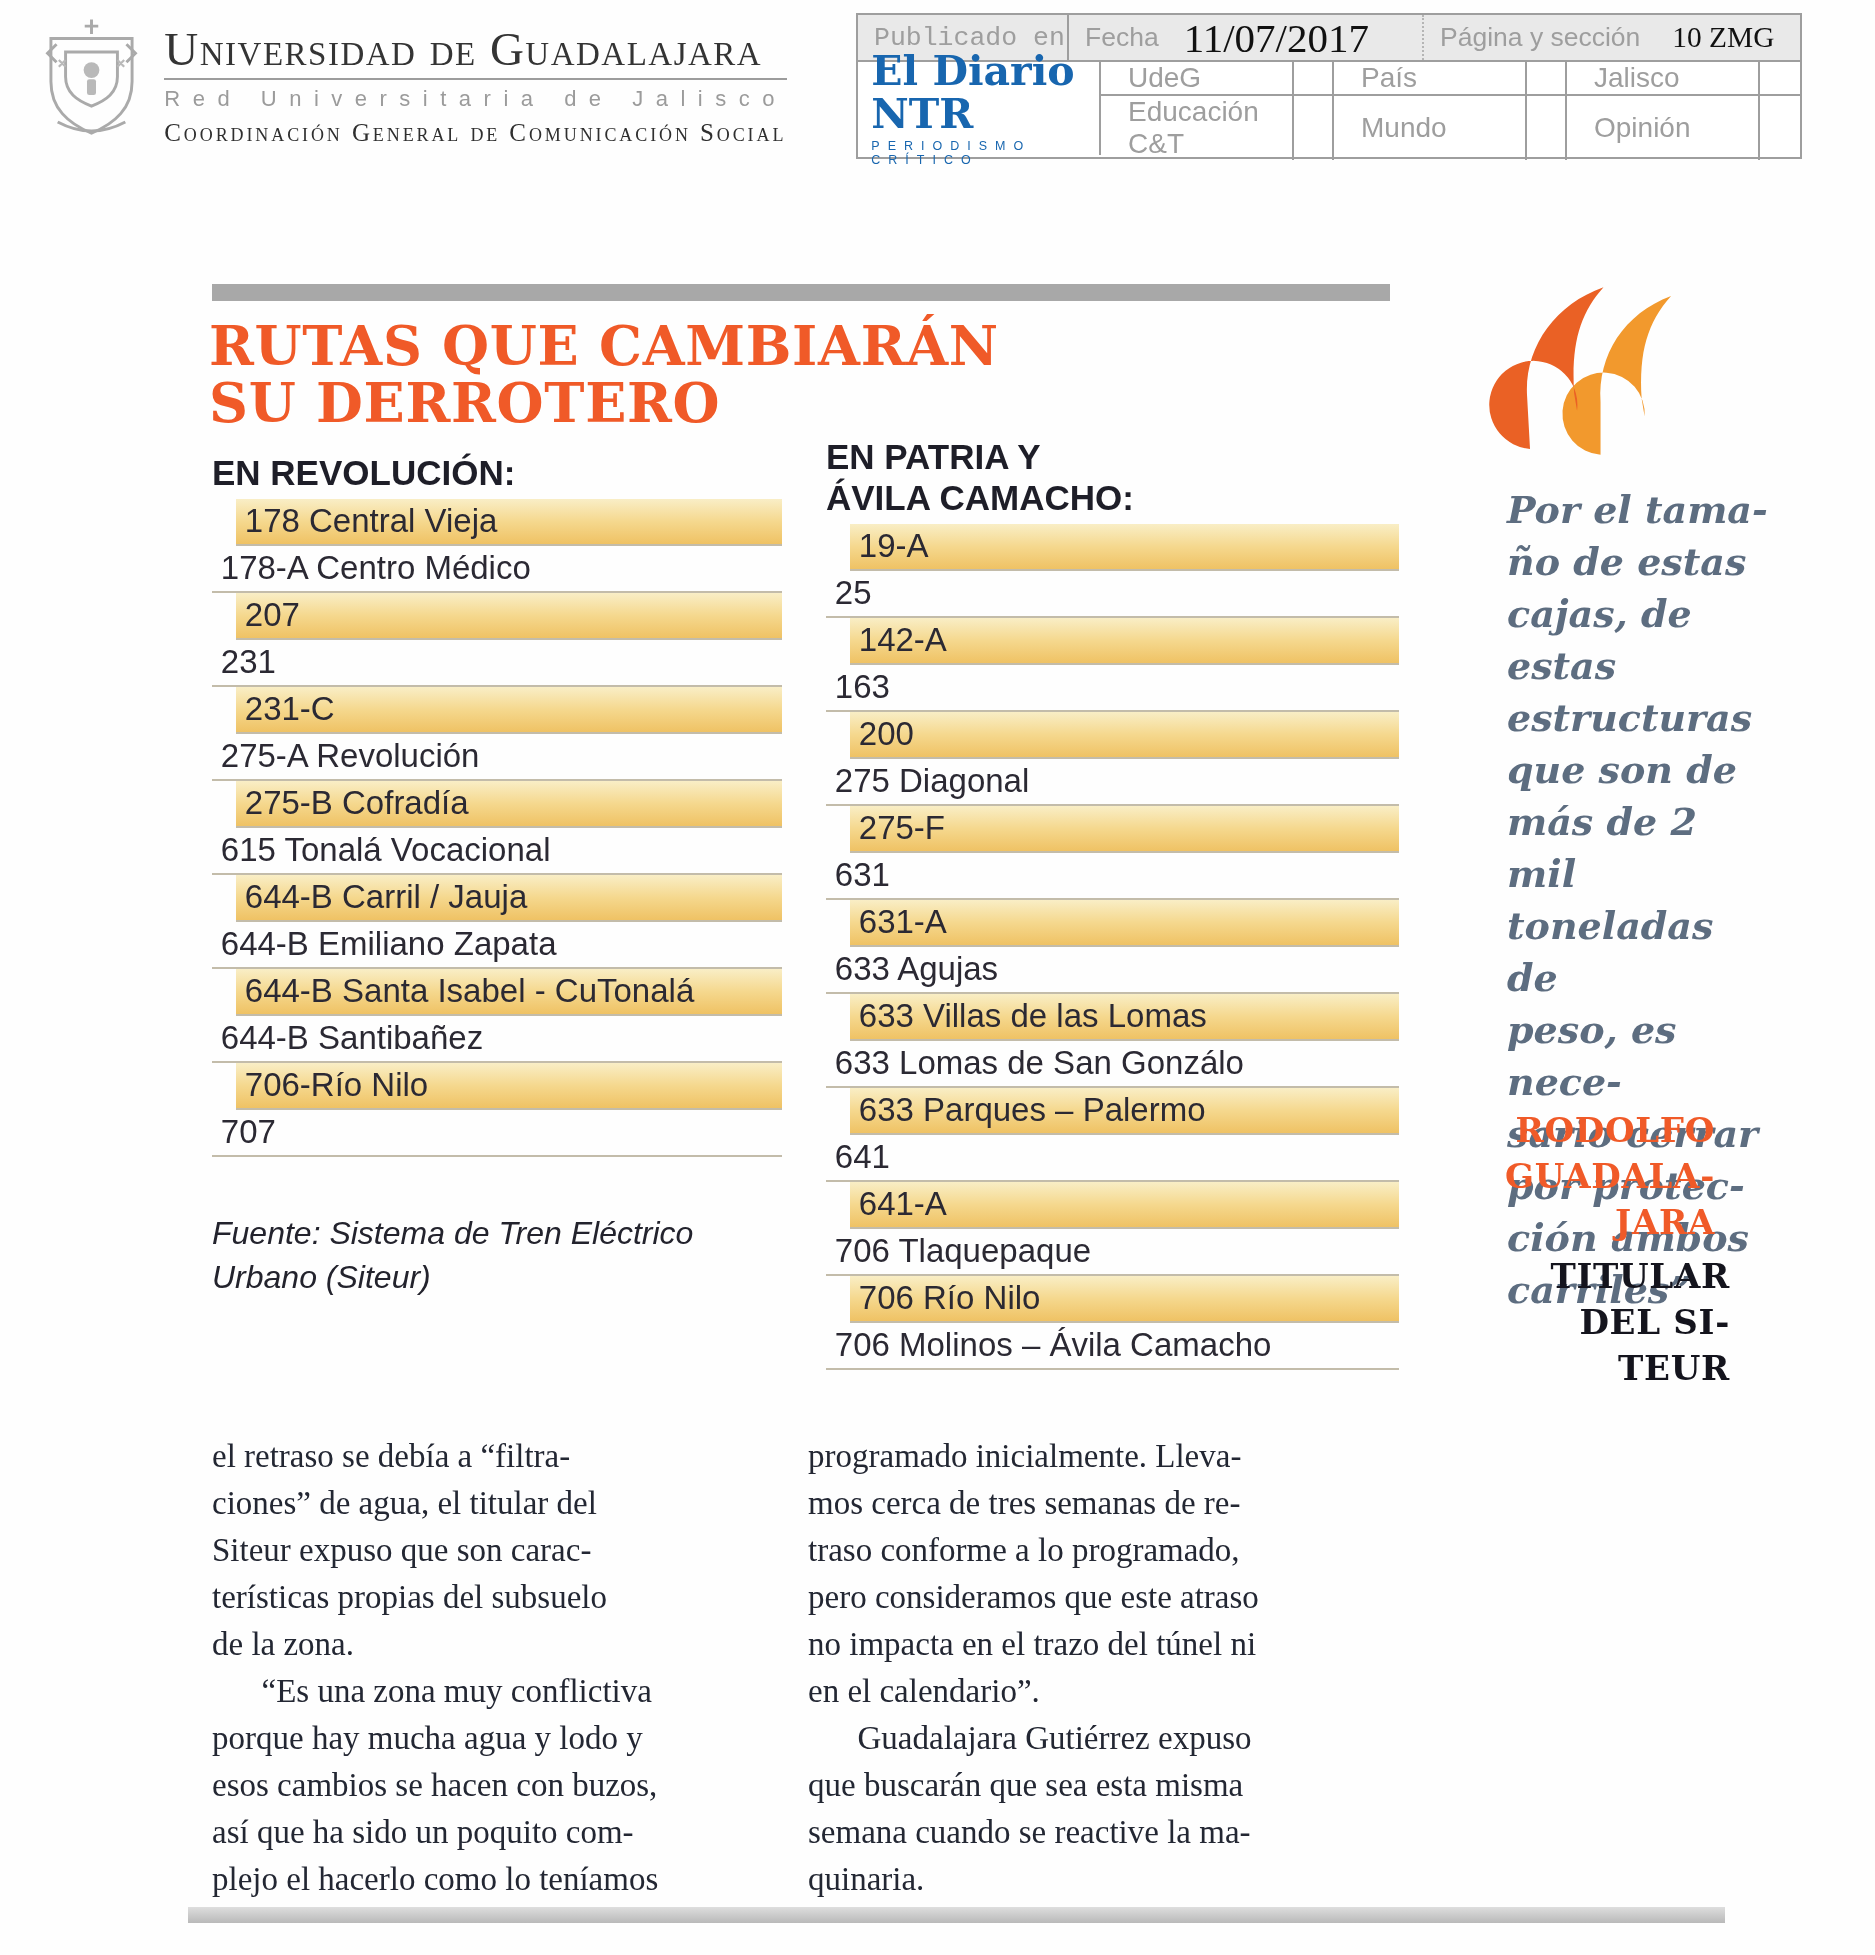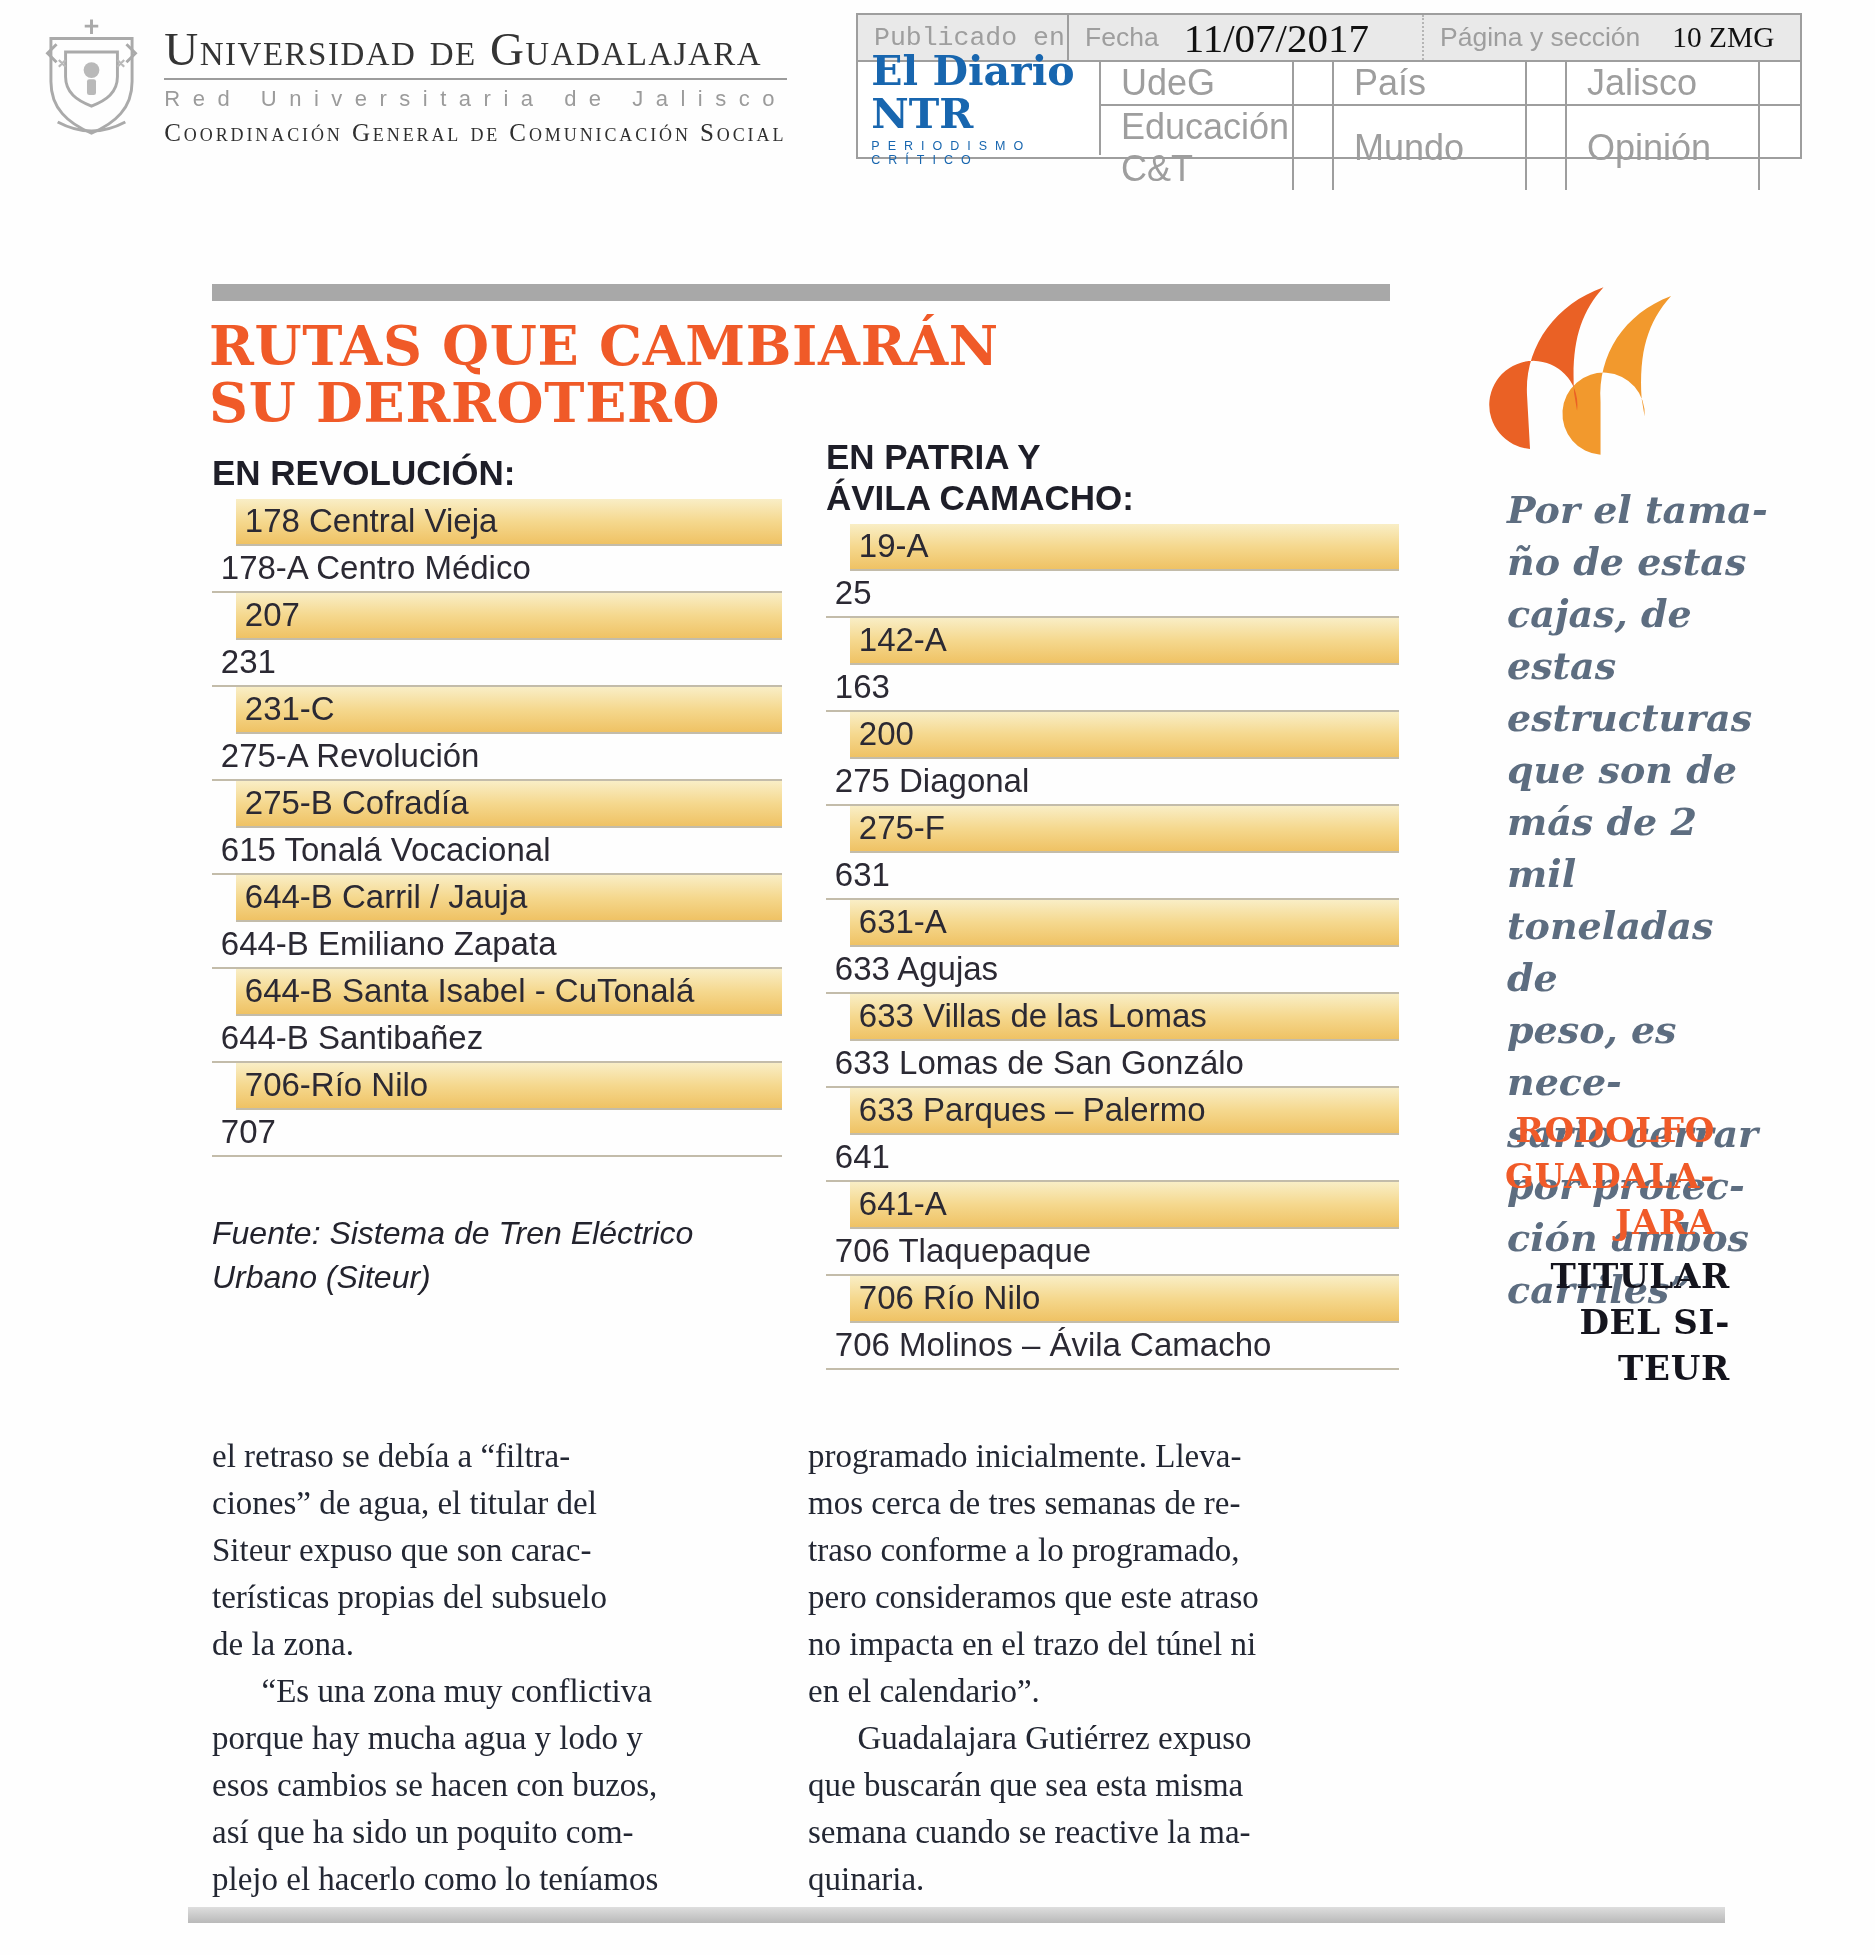--- a/index.html
+++ b/index.html
@@ -29,22 +29,22 @@
   .pt-date{font-family:"Liberation Serif",serif;font-size:41px;color:#111;margin-left:25px;}
   .pt-section{font-family:"Liberation Serif",serif;font-size:29.4px;color:#111;margin-left:32px;}
   .pt-lower{display:flex;height:93px;}
   .pt-logo-cell{width:261px;border-right:2.2px solid #9e9e9e;box-sizing:border-box;
                 display:flex;flex-direction:column;justify-content:center;padding-left:13.3px;}
   .ntr-name{font-family:"DejaVu Serif",serif;font-weight:bold;font-size:41px;color:#1866af;line-height:43px;}
   .ntr-tagline{font-size:12.5px;color:#1866af;letter-spacing:8px;margin-top:2.9px;}
   .pt-grid{flex:1;display:flex;flex-direction:column;}
   .pt-grid-row{display:flex;flex:1;border-bottom:2.2px solid #9e9e9e;box-sizing:border-box;}
   .pt-grid-row:last-child{border-bottom:none;}
-  .cat-cell{display:flex;align-items:center;padding-left:20px;box-sizing:border-box;
-            border-right:2.2px solid #9e9e9e;font-size:36px;color:#9e9e9e;}
+  .cat-cell{display:flex;align-items:center;padding-left:27px;box-sizing:border-box;
+            border-right:2.2px solid #9e9e9e;font-size:28px;color:#9e9e9e;}
   .cat-w{width:193px;}
   .chk{width:40px;border-right:2.2px solid #9e9e9e;box-sizing:border-box;}
   .chk-end{width:40px;border-right:none;}
 
   
   .clip-topbar{position:absolute;left:212px;top:284px;width:1178px;height:17px;background:#a8a8a8;}
   .clip-bottombar{position:absolute;left:188px;top:1907px;width:1537px;height:16px;
                   background:linear-gradient(180deg,#dedede,#b9b9b9);}
 
   

